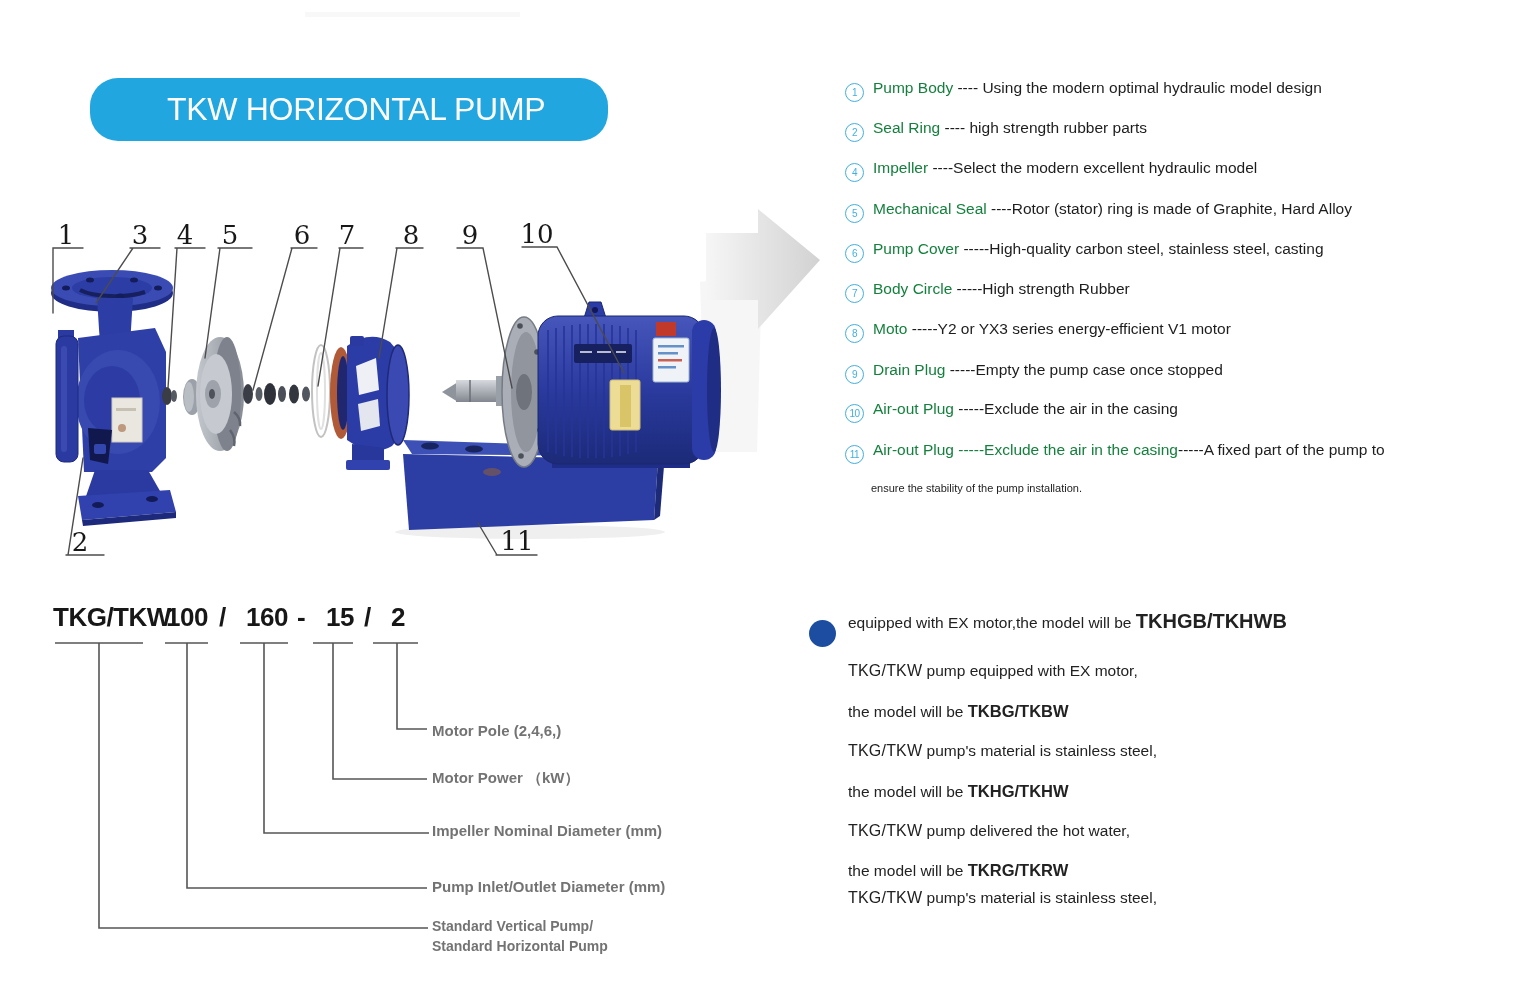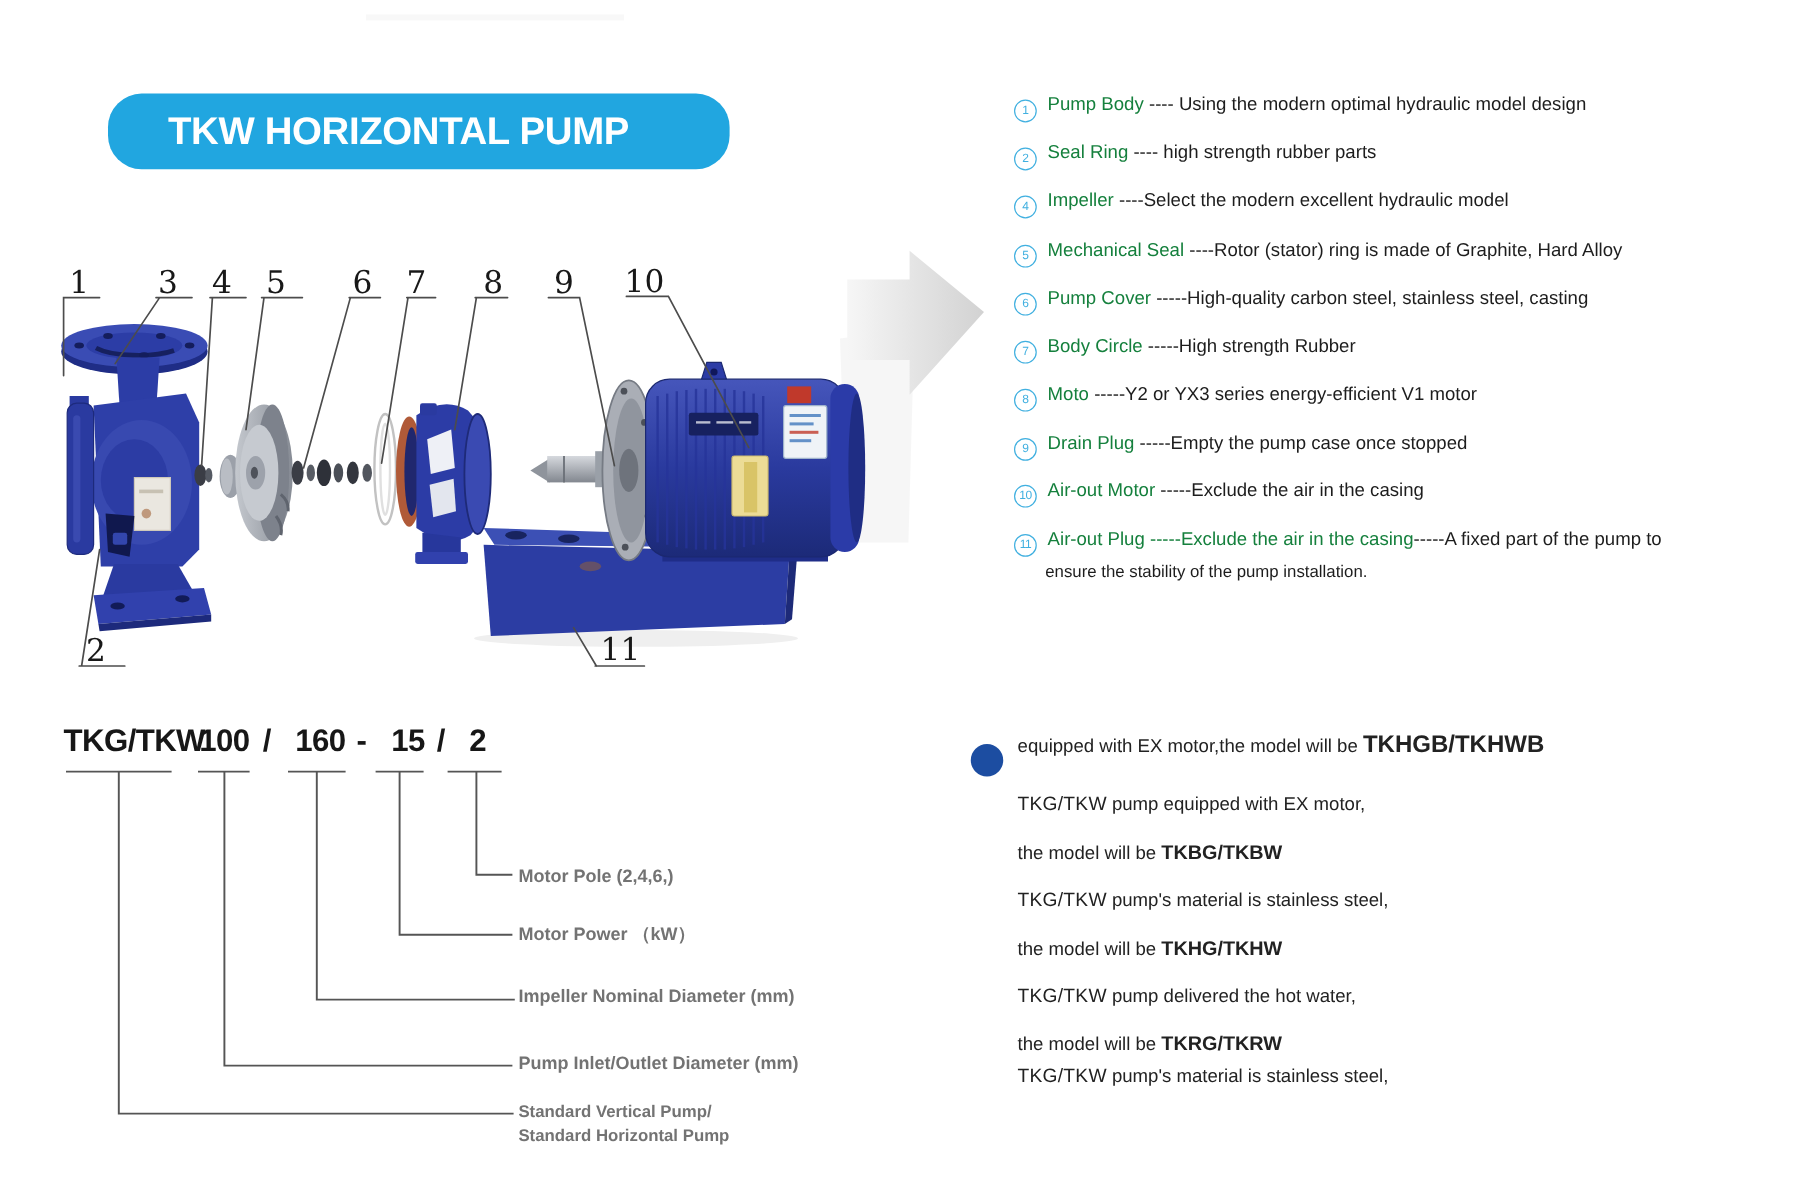--- a/index.html
+++ b/index.html
@@ -2,42 +2,42 @@
 <html><head>
 <meta charset="utf-8">
 <style>
   html,body{margin:0;padding:0;background:#ffffff;}
   body{font-family:"Liberation Sans", sans-serif; color:#1d1d1d;}
   #page{position:relative;width:1513px;height:1000px;background:#ffffff;overflow:hidden;}
 
   
   .banner{position:absolute;left:90px;top:78px;width:518px;height:63px;background:#21a6e0;
           border-radius:28px;display:flex;align-items:center;}
-  .banner .t{color:#ffffff;font-weight:bold;font-size:32px;letter-spacing:-0.3px;padding-left:39px;white-space:nowrap;margin-left:11px;}
+  .banner .t{color:#ffffff;font-weight:normal;font-size:32px;letter-spacing:-0.3px;padding-left:77px;white-space:nowrap;}
 
   .streak{position:absolute;left:305px;top:12px;width:215px;height:5px;background:#f8f8f8;}
 
   
   .diagram{position:absolute;left:30px;top:195px;width:820px;height:390px;}
 
   
   .plist{position:absolute;left:845px;top:70px;width:660px;height:470px;}
   .plist .row{position:absolute;left:0;white-space:nowrap;font-size:15.5px;line-height:20px;}
   .plist .row:nth-child(1){top:8px}   .plist .row:nth-child(2){top:48px}
   .plist .row:nth-child(3){top:88px}  .plist .row:nth-child(4){top:129px}
   .plist .row:nth-child(5){top:169px} .plist .row:nth-child(6){top:209px}
   .plist .row:nth-child(7){top:249px} .plist .row:nth-child(8){top:290px}
   .plist .row:nth-child(9){top:329px} .plist .row:nth-child(10){top:370px}
   .plist .row:nth-child(11){top:410px}
   .numc{display:inline-block;width:17px;height:17px;border:1.3px solid #41b0e0;border-radius:50%;
         color:#41b0e0;font-size:10px;line-height:17px;text-align:center;vertical-align:-3px;
         margin-right:9px;letter-spacing:-0.5px;}
   .pname{color:#15803d;}
   .pdesc{color:#1d1d1d;}
-  .cont{display:block;margin-left:26px;margin-top:2px;font-size:14px;}
+  .cont{display:block;margin-left:26px;margin-top:14px;font-size:11px;}
 
   
   .mtok{position:absolute;font-weight:bold;font-size:26px;letter-spacing:-0.5px;color:#171717;top:602px;white-space:nowrap;}
   .mlines{position:absolute;left:0;top:600px;width:470px;height:390px;}
   .mlabel{position:absolute;left:432px;font-weight:bold;font-size:15px;color:#737373;white-space:nowrap;}
   .mlabel.small{font-size:14px;}
 
   
   .notes{position:absolute;left:800px;top:610px;width:700px;height:330px;}
   .bullet{position:absolute;left:9px;top:10px;width:27px;height:27px;border-radius:50%;background:#1c4da1;}
@@ -248,21 +248,21 @@
 
   <div class="plist">
     <div class="row"><span class="numc">1</span><span class="pname">Pump Body</span><span class="pdesc"> ---- Using the modern optimal hydraulic model design</span></div>
     <div class="row"><span class="numc">2</span><span class="pname">Seal Ring</span><span class="pdesc"> ---- high strength rubber parts</span></div>
     <div class="row"><span class="numc">4</span><span class="pname">Impeller</span><span class="pdesc"> ----Select the modern excellent hydraulic model</span></div>
     <div class="row"><span class="numc">5</span><span class="pname">Mechanical Seal</span><span class="pdesc"> ----Rotor (stator) ring is made of Graphite, Hard Alloy</span></div>
     <div class="row"><span class="numc">6</span><span class="pname">Pump Cover</span><span class="pdesc"> -----High-quality carbon steel, stainless steel, casting</span></div>
     <div class="row"><span class="numc">7</span><span class="pname">Body Circle</span><span class="pdesc"> -----High strength Rubber</span></div>
     <div class="row"><span class="numc">8</span><span class="pname">Moto</span><span class="pdesc"> -----Y2 or YX3 series energy-efficient V1 motor</span></div>
     <div class="row"><span class="numc">9</span><span class="pname">Drain Plug</span><span class="pdesc"> -----Empty the pump case once stopped</span></div>
-    <div class="row"><span class="numc">10</span><span class="pname">Air-out Motor</span><span class="pdesc"> -----Exclude the air in the casing</span></div>
+    <div class="row"><span class="numc">10</span><span class="pname">Air-out Plug</span><span class="pdesc"> -----Exclude the air in the casing</span></div>
     <div class="row"><span class="numc">11</span><span class="pname">Air-out Plug -----Exclude the air in the casing</span><span class="pdesc">-----A fixed part of the pump to</span><span class="cont pdesc">ensure the stability of the pump installation.</span></div>
   </div>
 
   <div>
     <span class="mtok" style="left:53px">TKG/TKW</span>
     <span class="mtok" style="left:166px">100</span>
     <span class="mtok" style="left:219px">/</span>
     <span class="mtok" style="left:246px">160</span>
     <span class="mtok" style="left:297px">-</span>
     <span class="mtok" style="left:326px">15</span>

